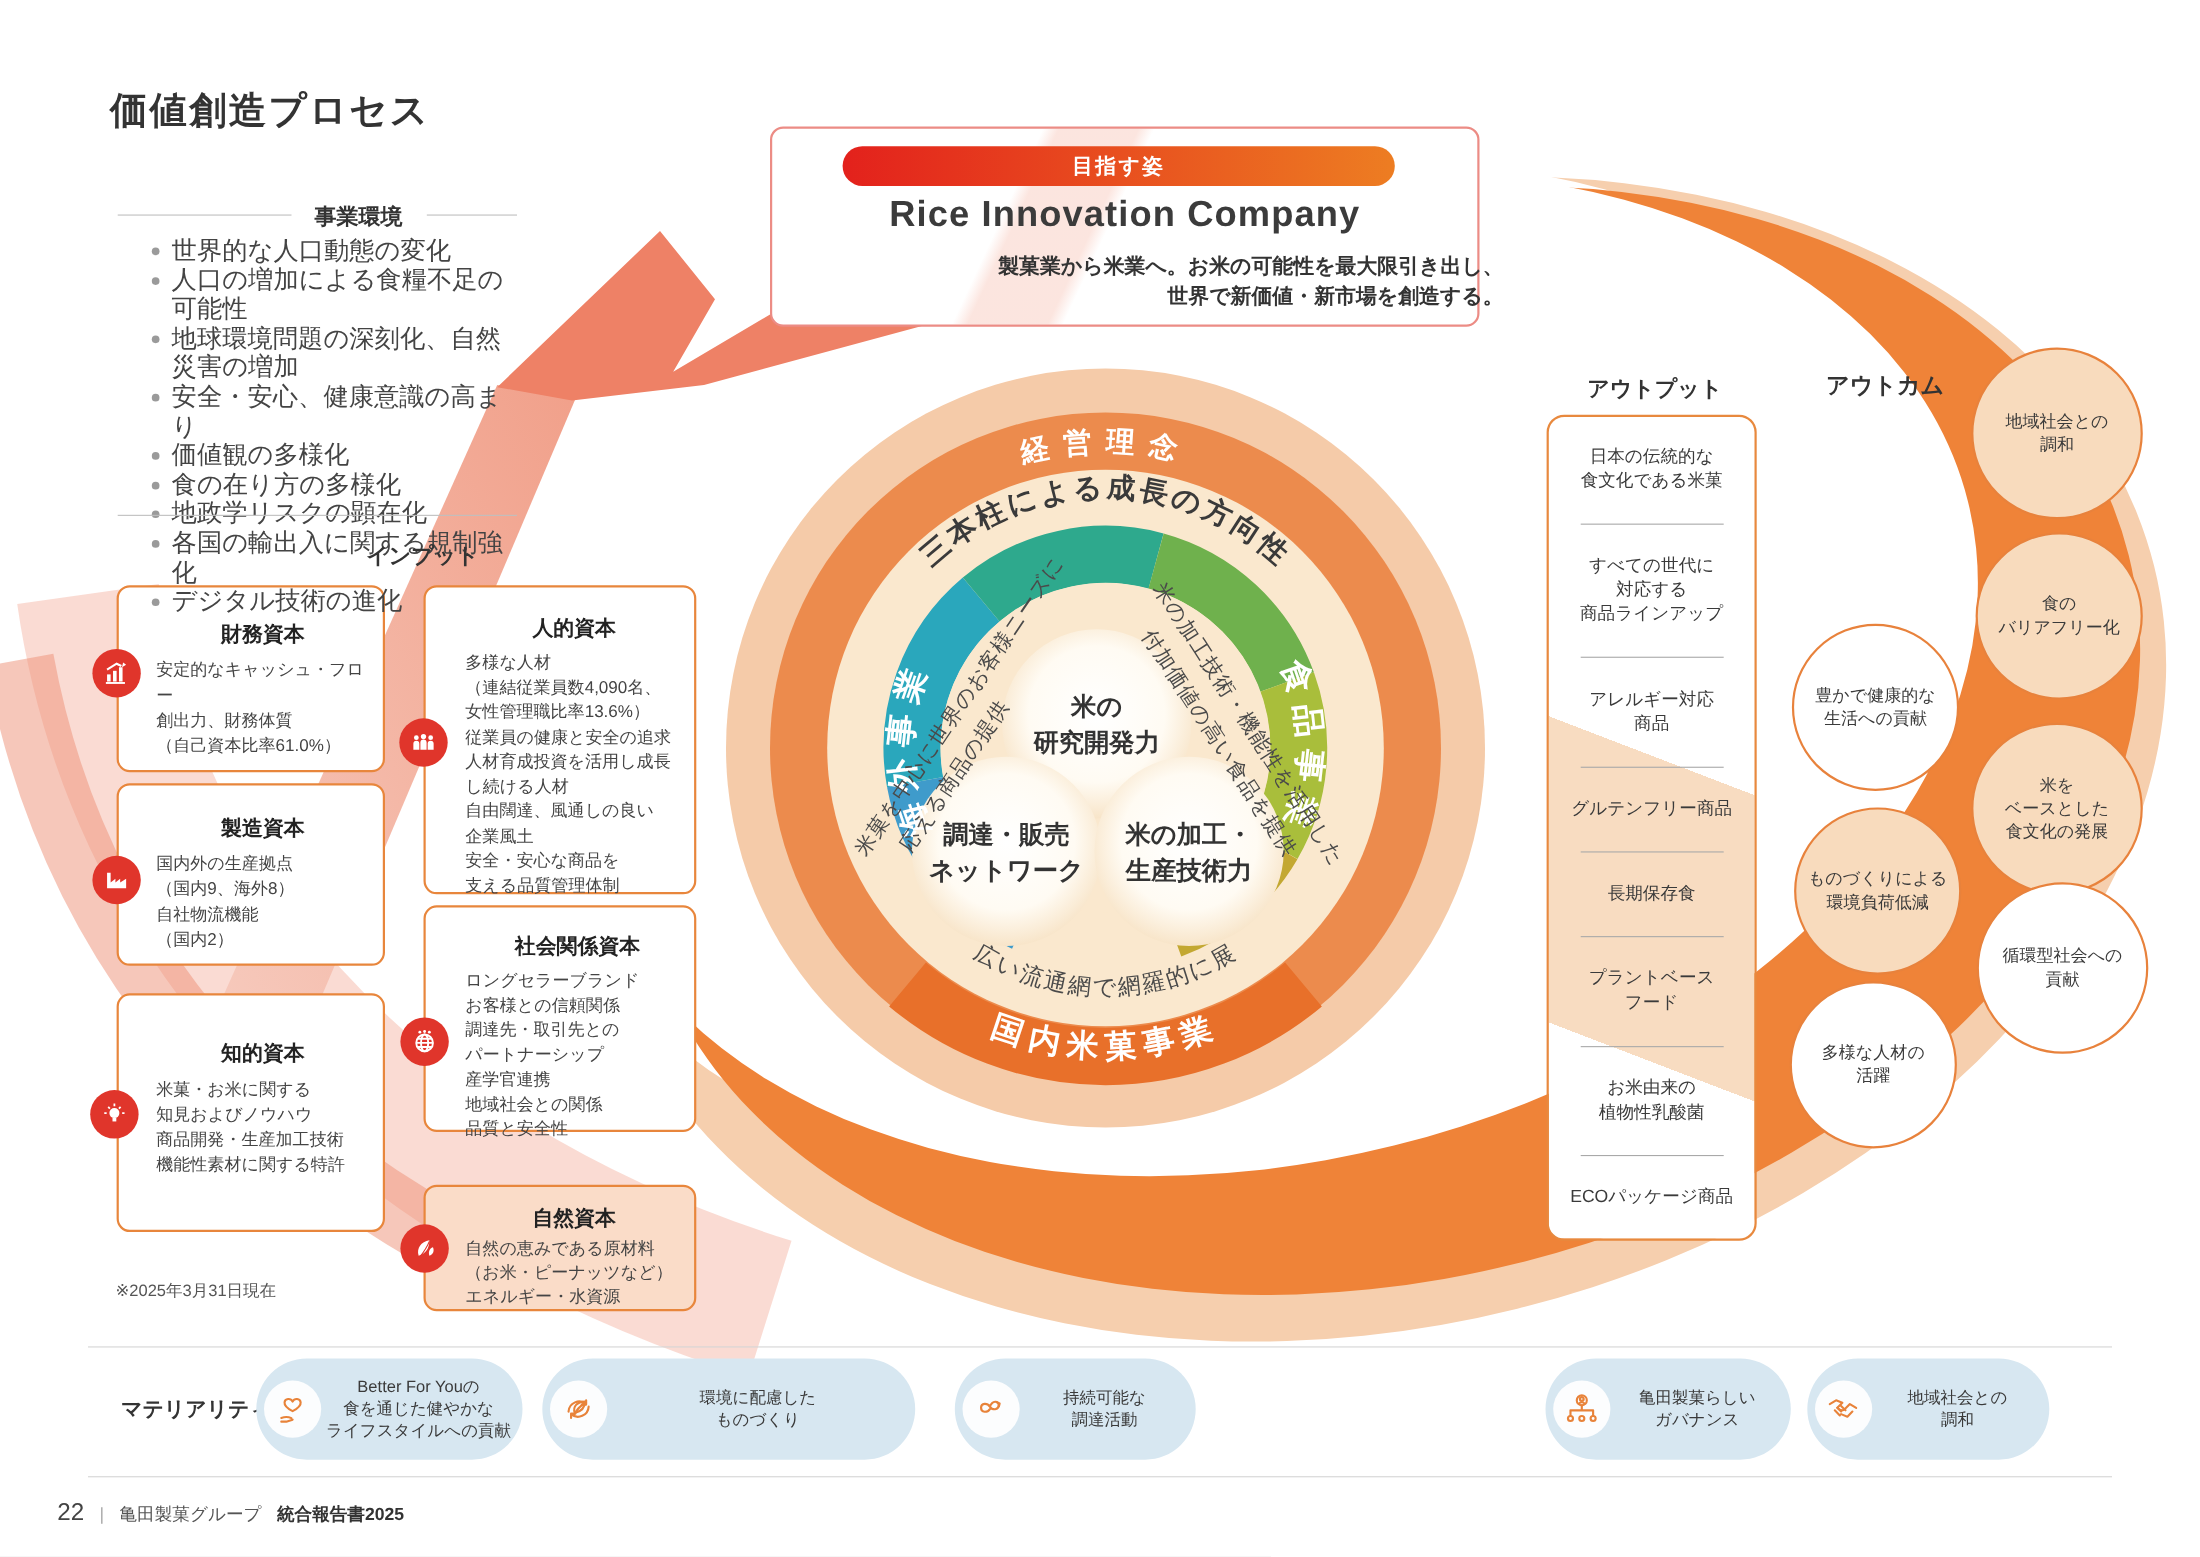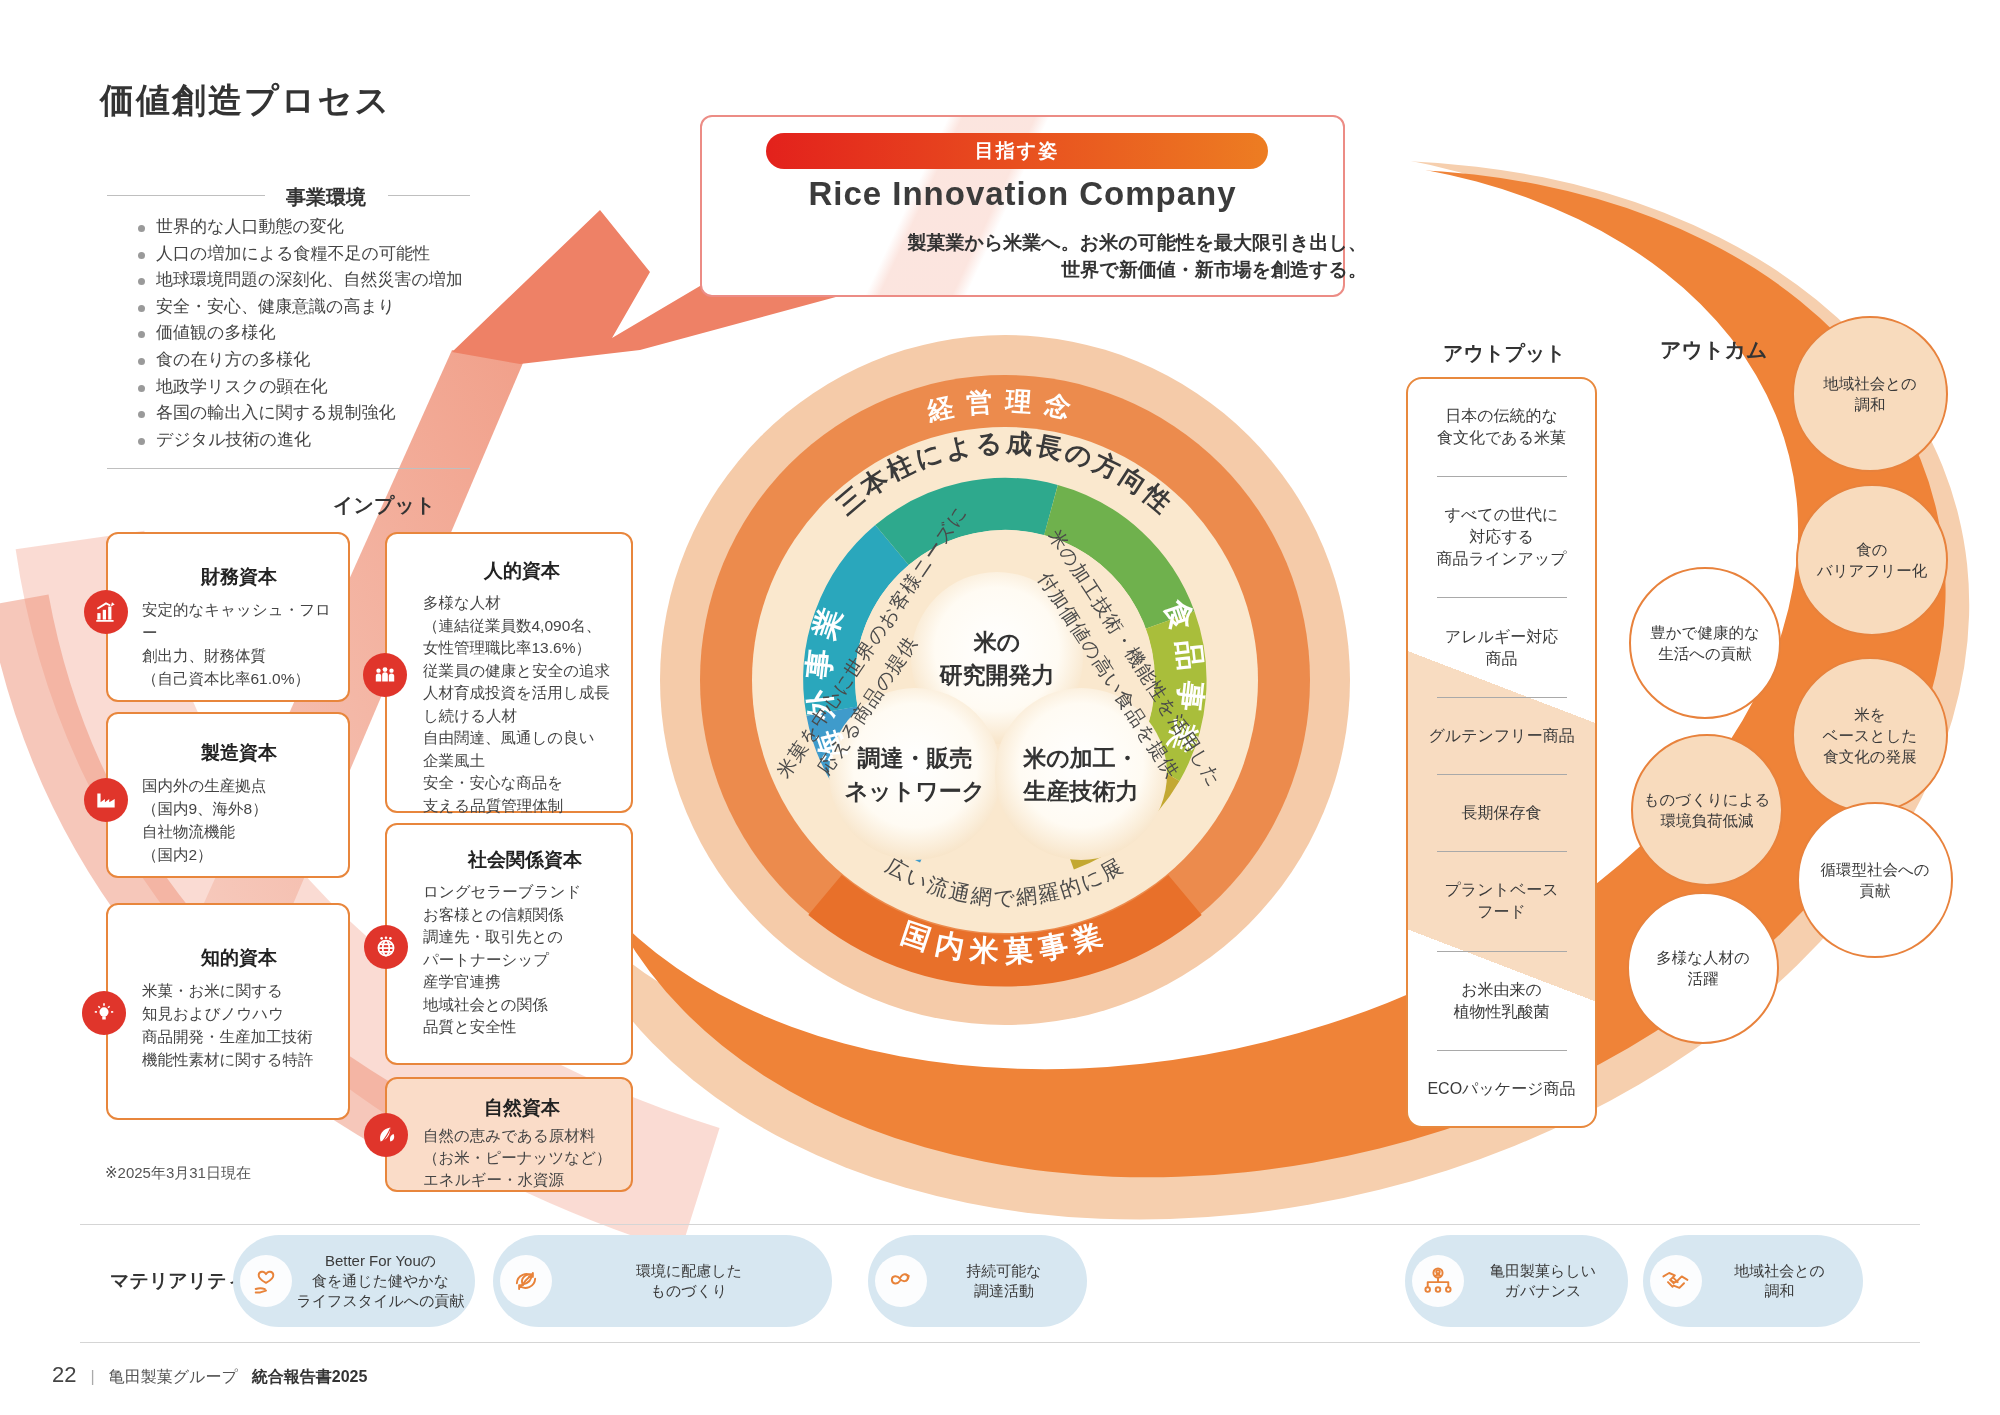--- a/index.html
+++ b/index.html
@@ -5,21 +5,21 @@
   html,body{margin:0;padding:0;background:#f0f0f0;}
   #page{position:relative;width:2000px;height:1415px;background:#ffffff;overflow:hidden;
         font-family:"Liberation Sans","DejaVu Sans",sans-serif;color:#3a3a3a;}
   .abs{position:absolute;}
   .multiline{white-space:pre-line;}
   
   .page-title{left:100px;top:78px;font-size:34px;font-weight:bold;letter-spacing:2px;color:#333;}
   .sec-label{font-size:20px;font-weight:bold;color:#333;}
   .rule{background:#bfbfbf;height:1px;}
   
-  .env-list{left:138px;top:214px;width:330px;font-size:17px;line-height:26.6px;color:#444;}
+  .env-list{left:138px;top:214px;width:330px;font-size:23px;line-height:26.6px;color:#444;}
   .env-list li{list-style:none;position:relative;padding-left:18px;margin:0;}
   .env-list li::before{content:"";position:absolute;left:0;top:11px;width:7px;height:7px;border-radius:50%;background:#9a9a9a;}
   
   .cap-box{border:2px solid #E8863C;border-radius:12px;background:#fff;box-sizing:border-box;}
   .cap-box.tinted{background:#FADCC8;}
   .cap-title{font-size:19px;font-weight:bold;color:#222;margin:0 0 8px 0;text-align:center;}
   .cap-body{font-size:15.5px;line-height:23px;color:#444;}
   .cap-icon{position:absolute;width:44px;height:44px;border-radius:50%;background:#E0352B;
             display:flex;align-items:center;justify-content:center;}
   .cap-icon svg{width:26px;height:26px;}
@@ -180,21 +180,21 @@
     <svg viewBox="0 0 24 24" fill="#fff">
         <circle cx="6" cy="8" r="2"></circle>
         <circle cx="12" cy="7" r="2.2"></circle>
         <circle cx="18" cy="8" r="2"></circle>
         <path d="M3.5 18 v-5 a2.5 2.5 0 0 1 5 0 v5z"></path>
         <path d="M9.4 18 v-6 a2.6 2.6 0 0 1 5.2 0 v6z"></path>
         <path d="M15.5 18 v-5 a2.5 2.5 0 0 1 5 0 v5z"></path>
       </svg>
   </div>
 
-  <div class="abs cap-box" style="left:385px;top:823px;width:248px;height:242px;padding:22px 4px 0 36px;z-index:3;">
+  <div class="abs cap-box" style="left:385px;top:823px;width:248px;height:206px;padding:22px 4px 0 36px;z-index:3;">
     <div class="cap-title">社会関係資本</div>
     <div class="cap-body multiline" style="line-height:22.5px;">ロングセラーブランド
 お客様との信頼関係
 調達先・取引先との
 パートナーシップ
 産学官連携
 地域社会との関係
 品質と安全性</div>
   </div>
   <div class="cap-icon" style="left:364px;top:925px;z-index:4;">

